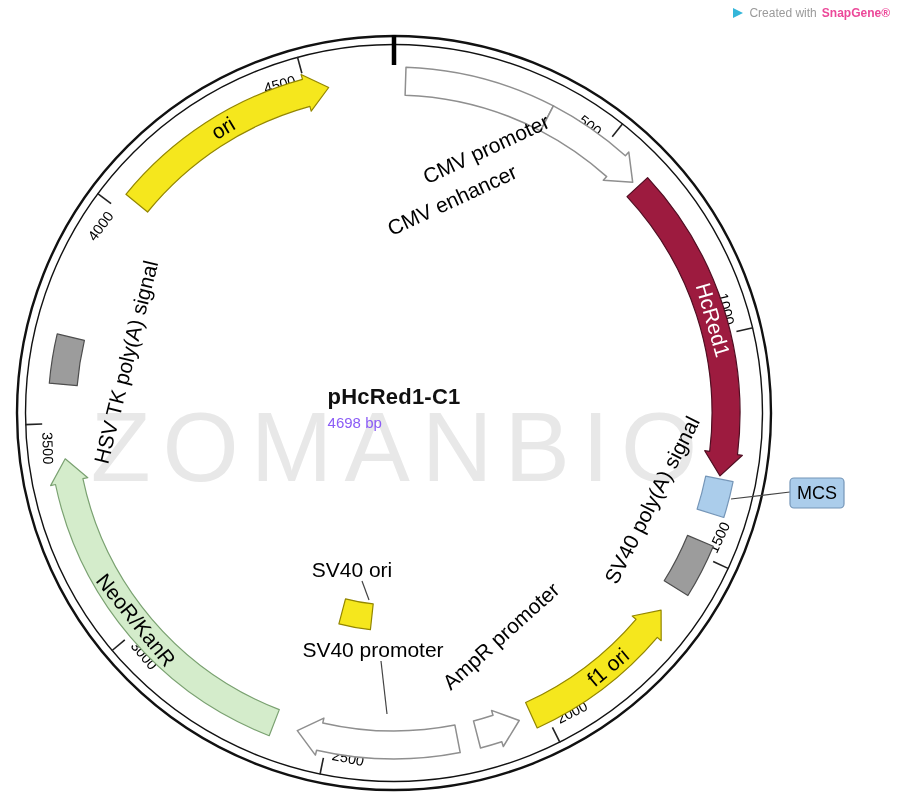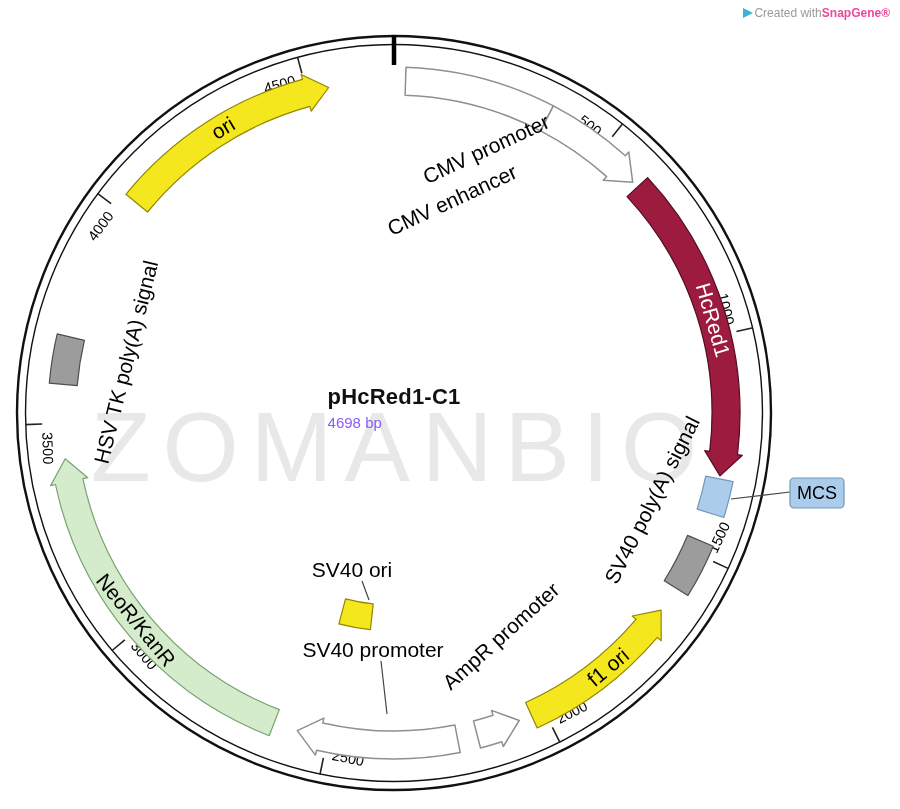--- a/index.html
+++ b/index.html
@@ -3,21 +3,21 @@
 <meta charset="utf-8">
 <style>
   html,body{margin:0;padding:0;background:#fff;}
   .stage{position:relative;width:900px;height:809px;background:#fff;overflow:hidden;
          font-family:"Liberation Sans",sans-serif;}
   svg text{font-family:"Liberation Sans",sans-serif;}
   .center-label{position:absolute;left:394px;top:384px;transform:translate(-50%,0);
                 text-align:left;pointer-events:none;}
   .center-label .ttl{font-size:22px;font-weight:bold;color:#111;letter-spacing:.2px;}
   .center-label .sub{font-size:15px;color:#8b5cf6;margin-top:4px;}
-  .credit{position:absolute;top:6px;right:10px;display:flex;align-items:center;
+  .credit{position:absolute;top:6px;right:10px;display:flex;align-items:center;gap:5px;
           font-size:12px;color:#9a9a9a;}
   .credit .brand{color:#ec4899;font-weight:bold;}
 </style>
 </head>
 <body>
 
 <div class="stage">
 
   <svg id="map" width="900" height="809" viewBox="0 0 900 809">
       <text transform="translate(400,447) rotate(0)" text-anchor="middle" dy="0.35em" font-size="98" fill="#e8e8e8" font-weight="normal" letter-spacing="12">ZOMANBIO</text>

